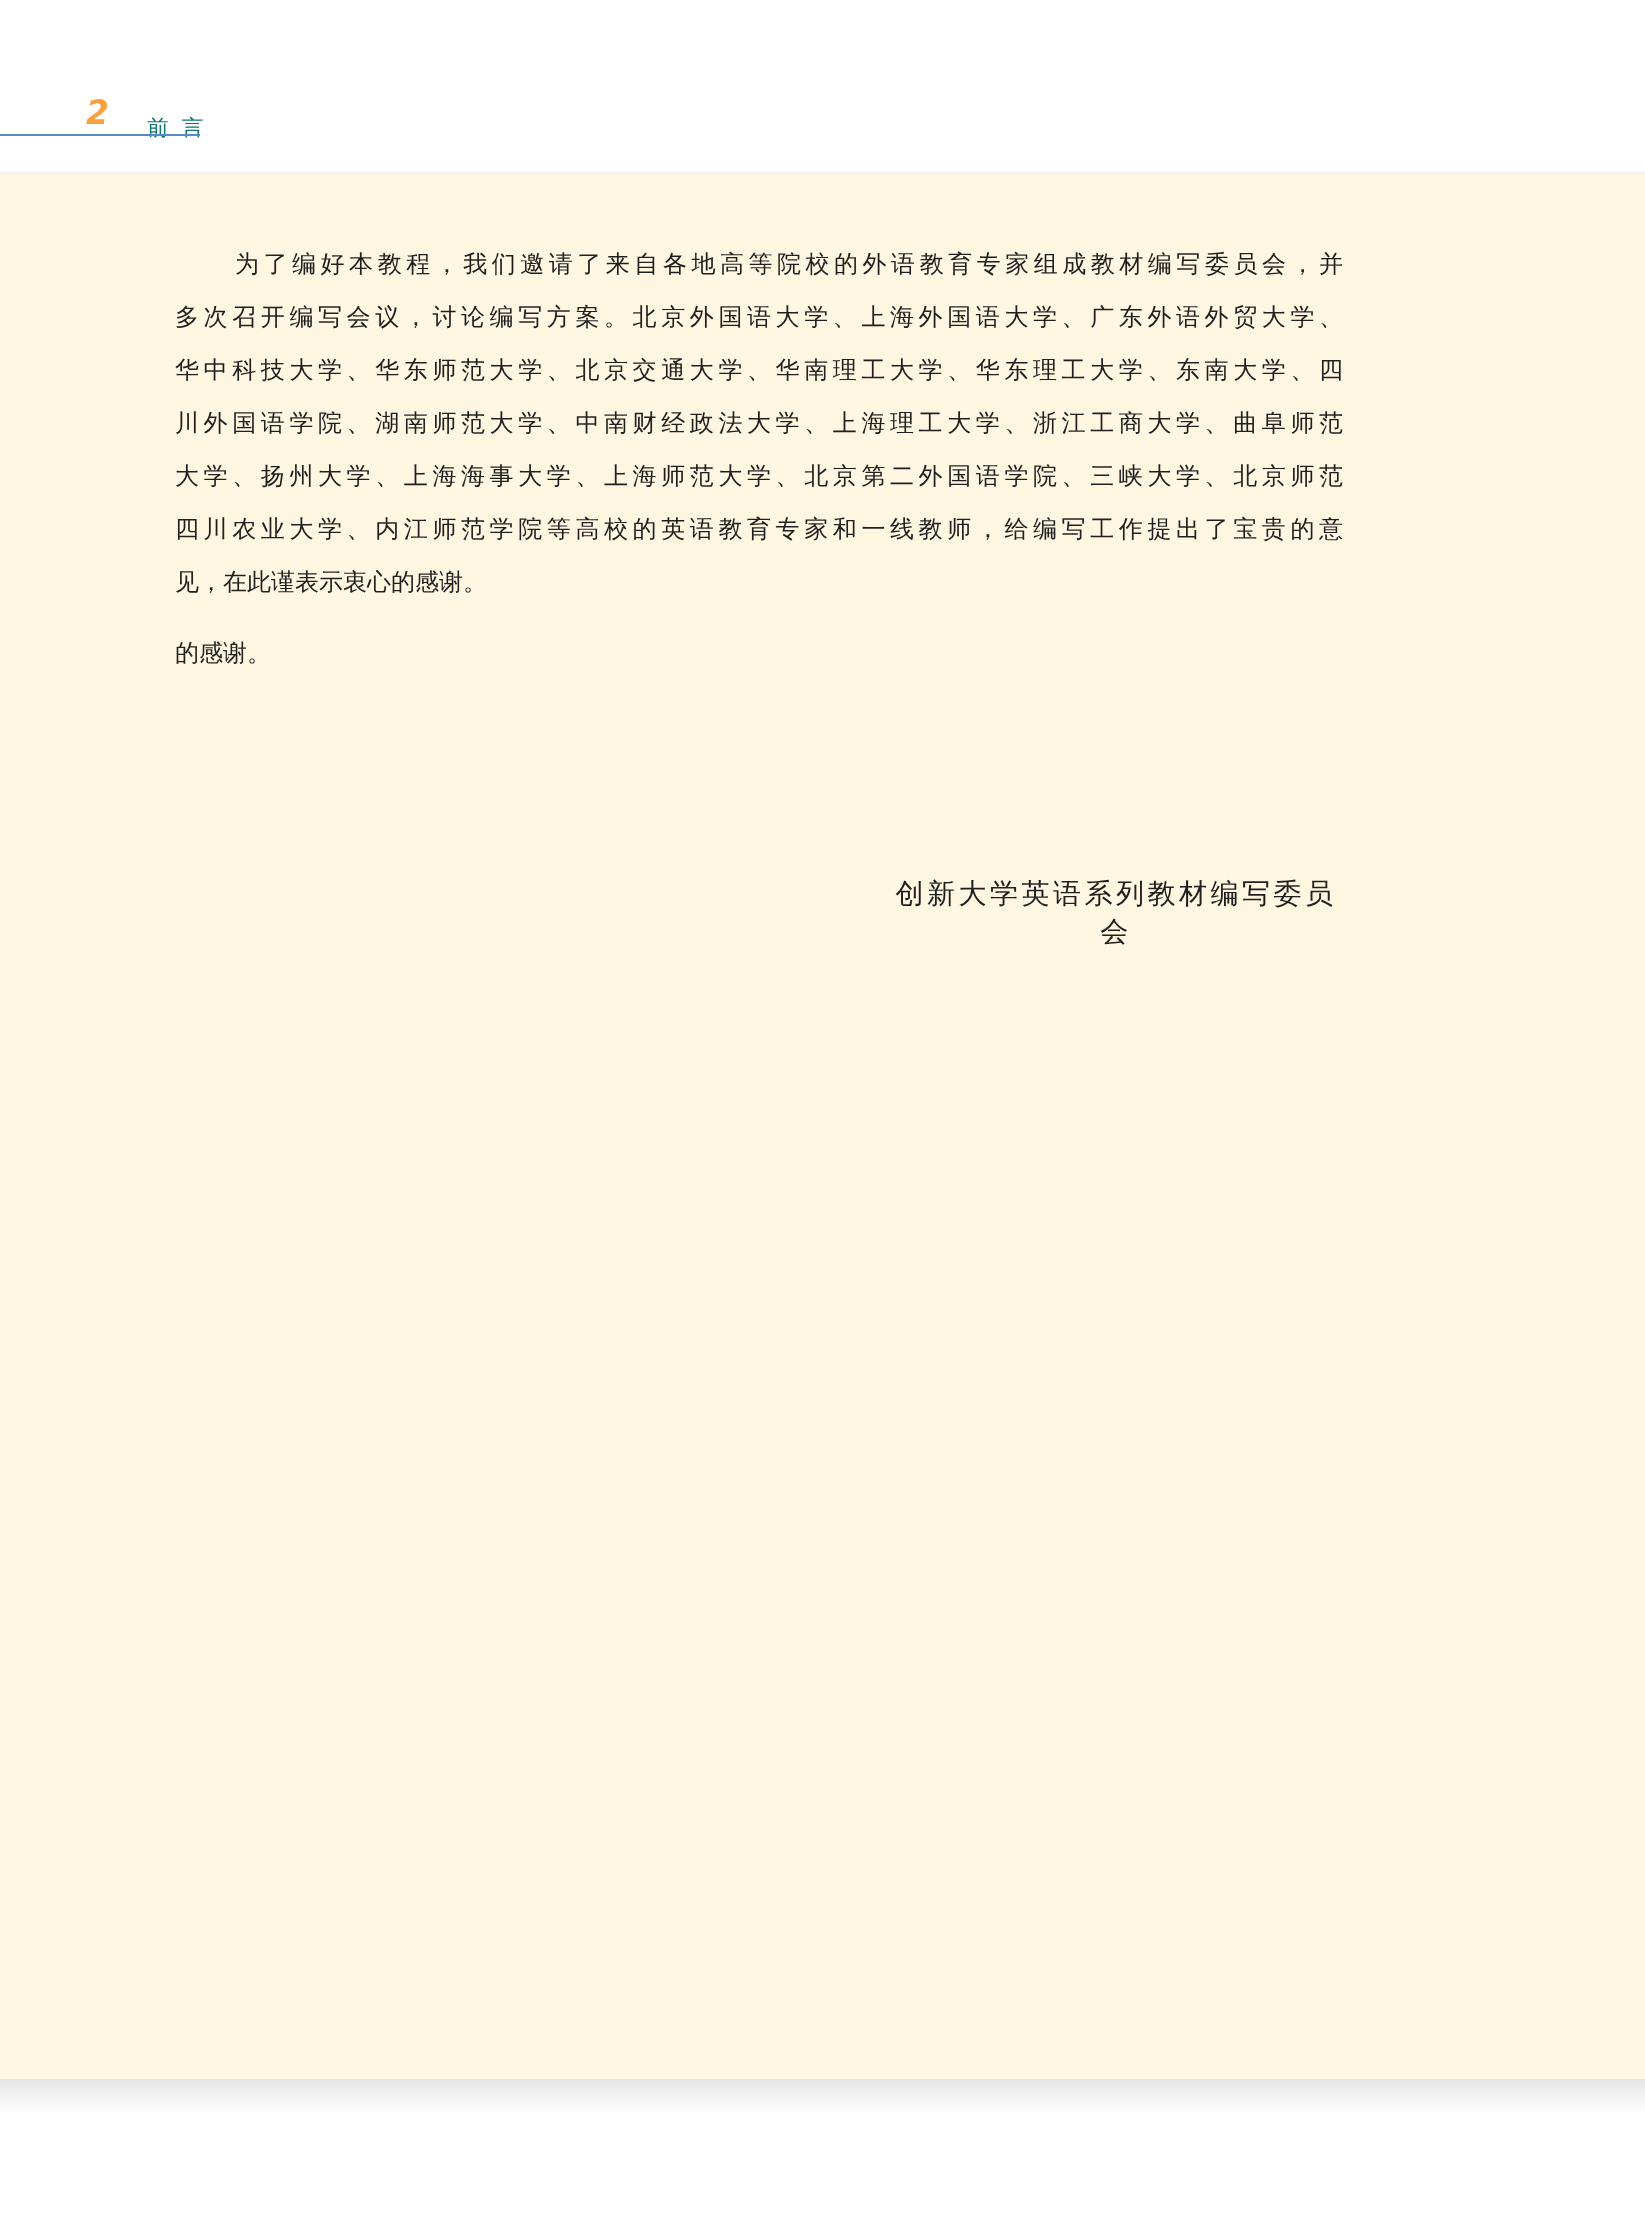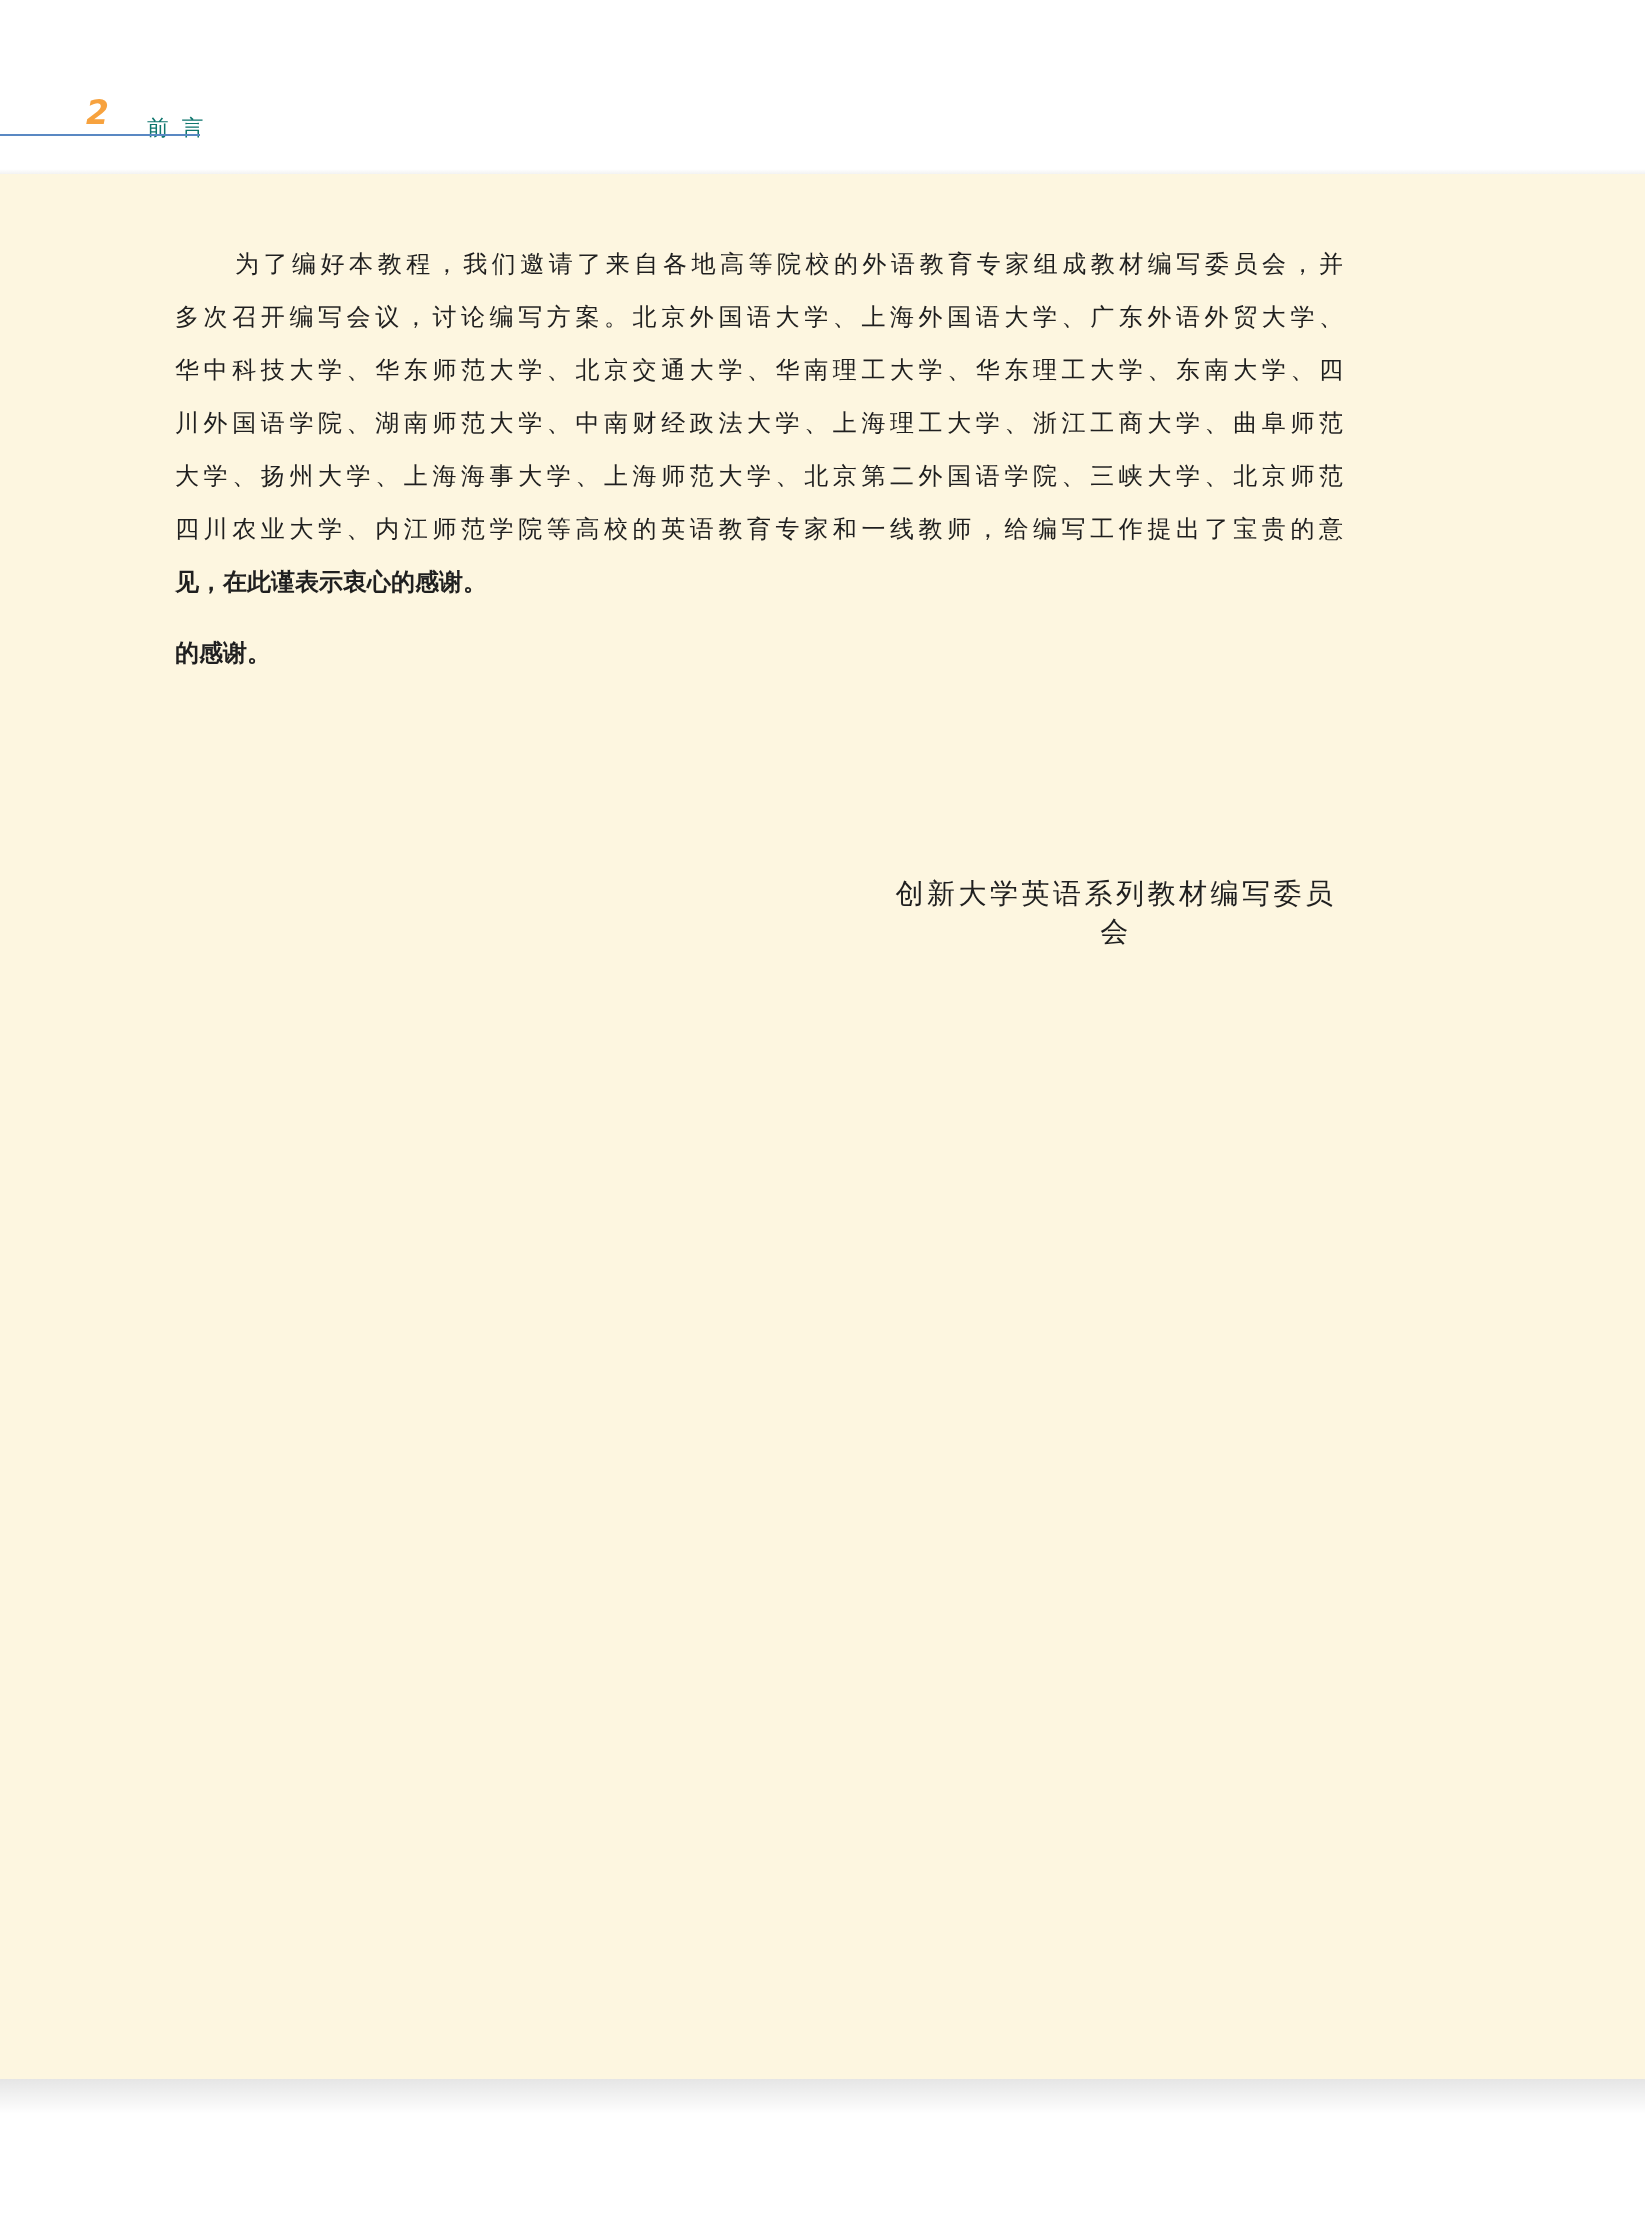--- a/index.html
+++ b/index.html
@@ -86,21 +86,20 @@
   .line {
     height: 53px;
     line-height: 53px;
     text-align: justify;
     text-align-last: justify;
     white-space: nowrap;
   }
   .line.last {
     text-align: center;
     text-align-last: left;
-    font-weight: bold;
   }
   .line.indent {
     text-indent: 60px;
   }
 
   
   .signature-line {
     position: absolute;
     left: 887px;
     top: 875px;

